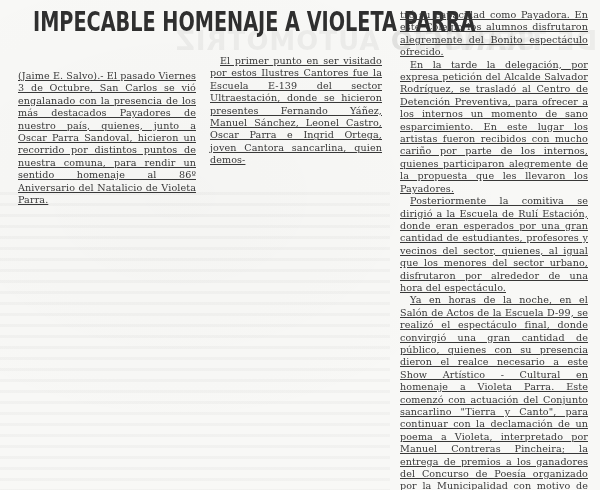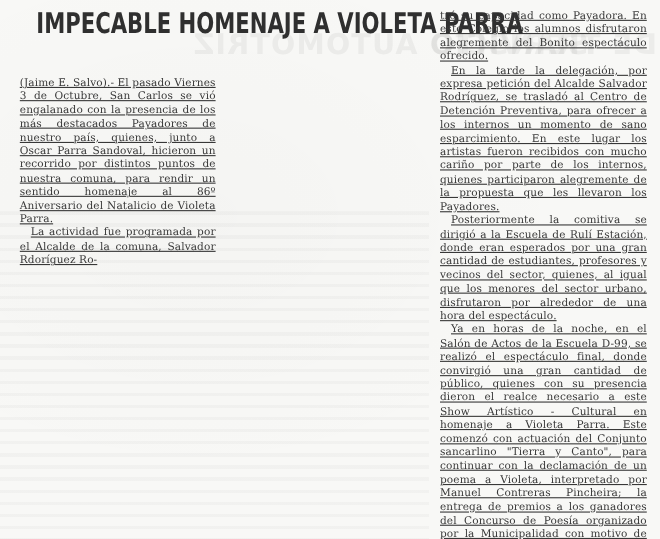--- a/index.html
+++ b/index.html
@@ -90,24 +90,24 @@
 
 <div class="page">
   <div class="ghost ghost-1">SERVICIO AUTOMOTRIZ</div>
   <div class="ghost ghost-2">CENTRO DE TRANSITO</div>
   <div class="ghost-lines"></div>
 
   <h1 class="headline">IMPECABLE HOMENAJE A VIOLETA PARRA</h1>
 
   <div class="col col-1">
     <p class="no-indent">(Jaime E. Salvo).- El pasado Viernes 3 de Octubre, San Carlos se vió engalanado con la presencia de los más destacados Payadores de nuestro país, quienes, junto a Oscar Parra Sandoval, hicieron un recorrido por distintos puntos de nuestra comuna, para rendir un sentido homenaje al 86º Aniversario del Natalicio de Violeta Parra.</p>
-    <p>La actividad fue programada por el Alcalde de la comuna, Salvador Rdoríguez Ro-</p>
   </div>
 
   <div class="col col-2">
+    <p>El primer punto en ser visitado por estos Ilustres Cantores fue la Escuela E-139 del sector Ultraestación, donde se hicieron presentes Fernando Yáñez, Manuel Sánchez, Leonel Castro, Oscar Parra e Ingrid Ortega, joven Cantora sancarlina, quien demos-</p>
   </div>
 
   <div class="col col-3">
     <p class="no-indent">tró su capacidad como Payadora. En este Colegio los alumnos disfrutaron alegremente del Bonito espectáculo ofrecido.</p>
     <p>En la tarde la delegación, por expresa petición del Alcalde Salvador Rodríguez, se trasladó al Centro de Detención Preventiva, para ofrecer a los internos un momento de sano esparcimiento. En este lugar los artistas fueron recibidos con mucho cariño por parte de los internos, quienes participaron alegremente de la propuesta que les llevaron los Payadores.</p>
     <p>Posteriormente la comitiva se dirigió a la Escuela de Rulí Estación, donde eran esperados por una gran cantidad de estudiantes, profesores y vecinos del sector, quienes, al igual que los menores del sector urbano, disfrutaron por alrededor de una hora del espectáculo.</p>
     <p>Ya en horas de la noche, en el Salón de Actos de la Escuela D-99, se realizó el espectáculo final, donde convirgió una gran cantidad de público, quienes con su presencia dieron el realce necesario a este Show Artístico - Cultural en homenaje a Violeta Parra. Este comenzó con actuación del Conjunto sancarlino "Tierra y Canto", para continuar con la declamación de un poema a Violeta, interpretado por Manuel Contreras Pincheira; la entrega de premios a los ganadores del Concurso de Poesía organizado por la Municipalidad con motivo de este Aniversario; la actuación de Oscar Parra Sandoval, para finalizar con la participación de los Payadores Fernando Yáñez, Manuel Sánchez, Leonel Castro e Ingrid Ortega, a quienes se les unió Moisés Chaparro.</p>
 
   </div>
 </div>

